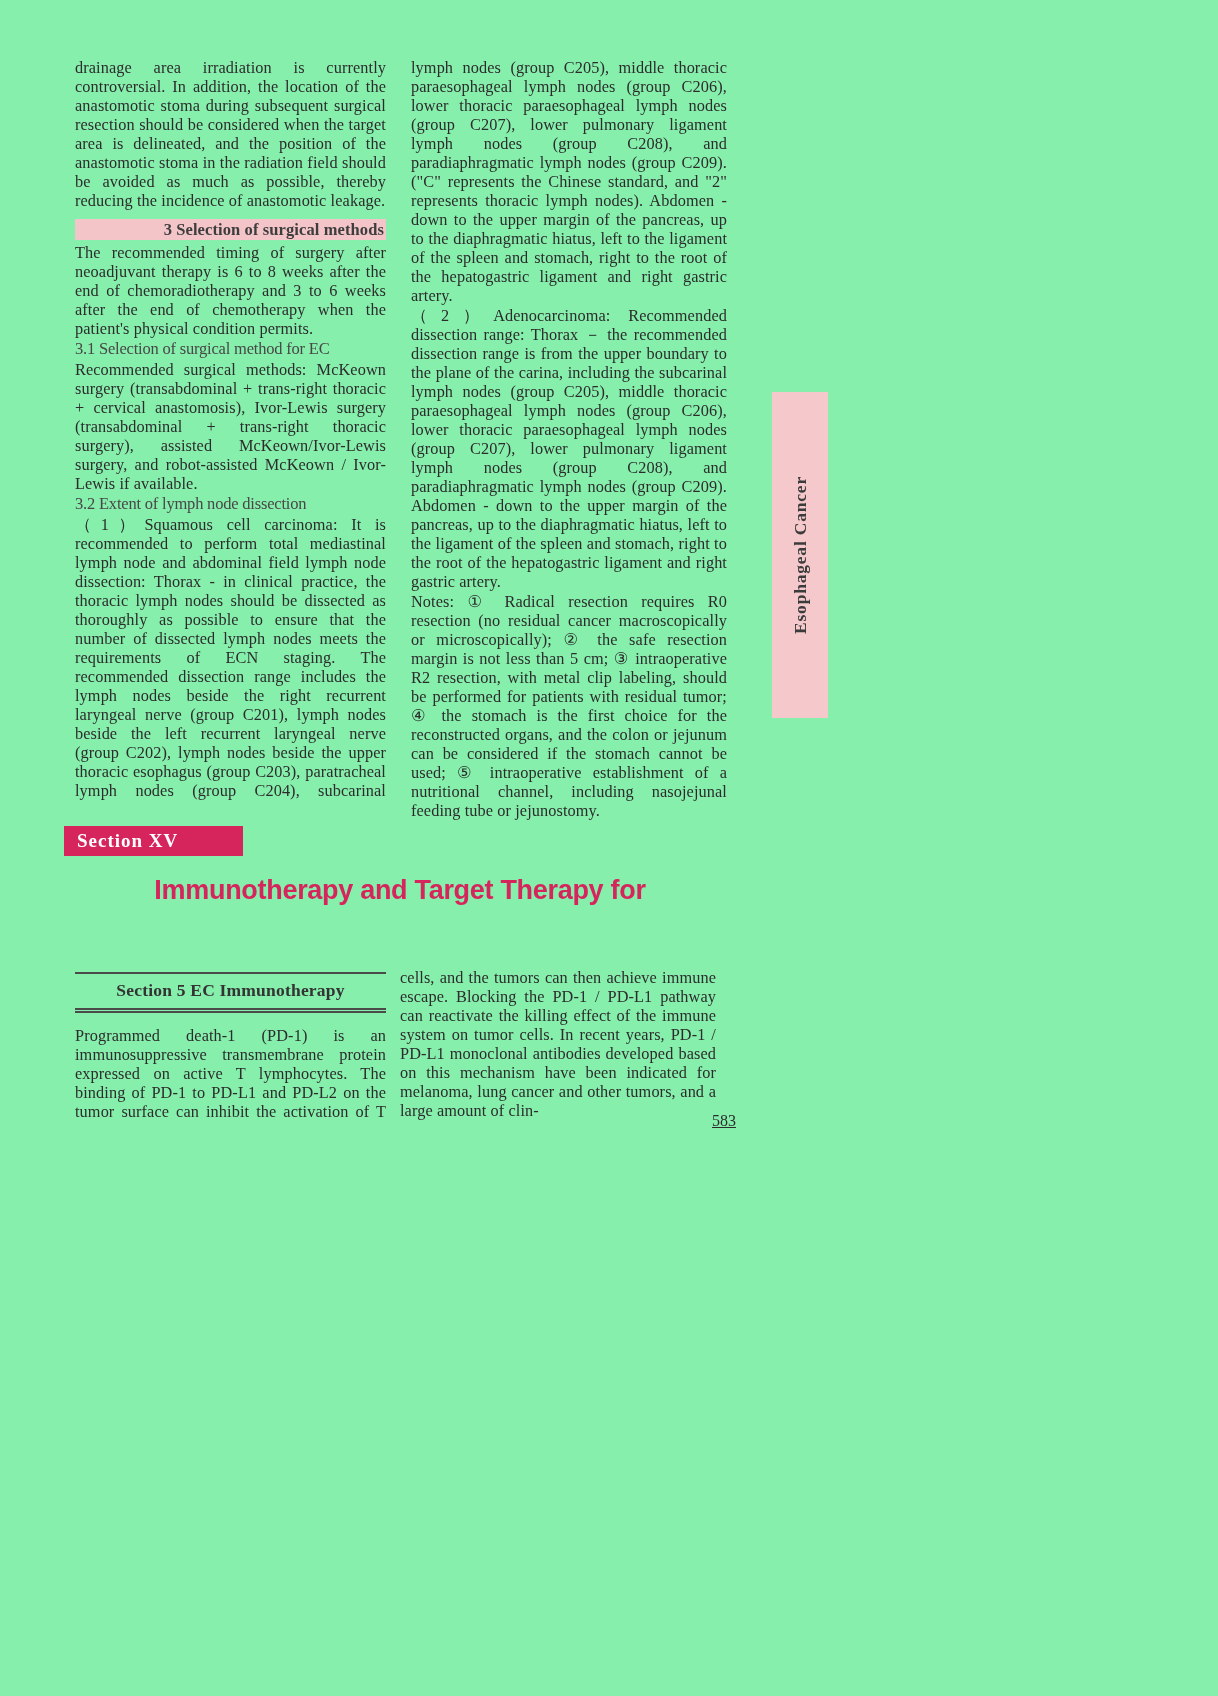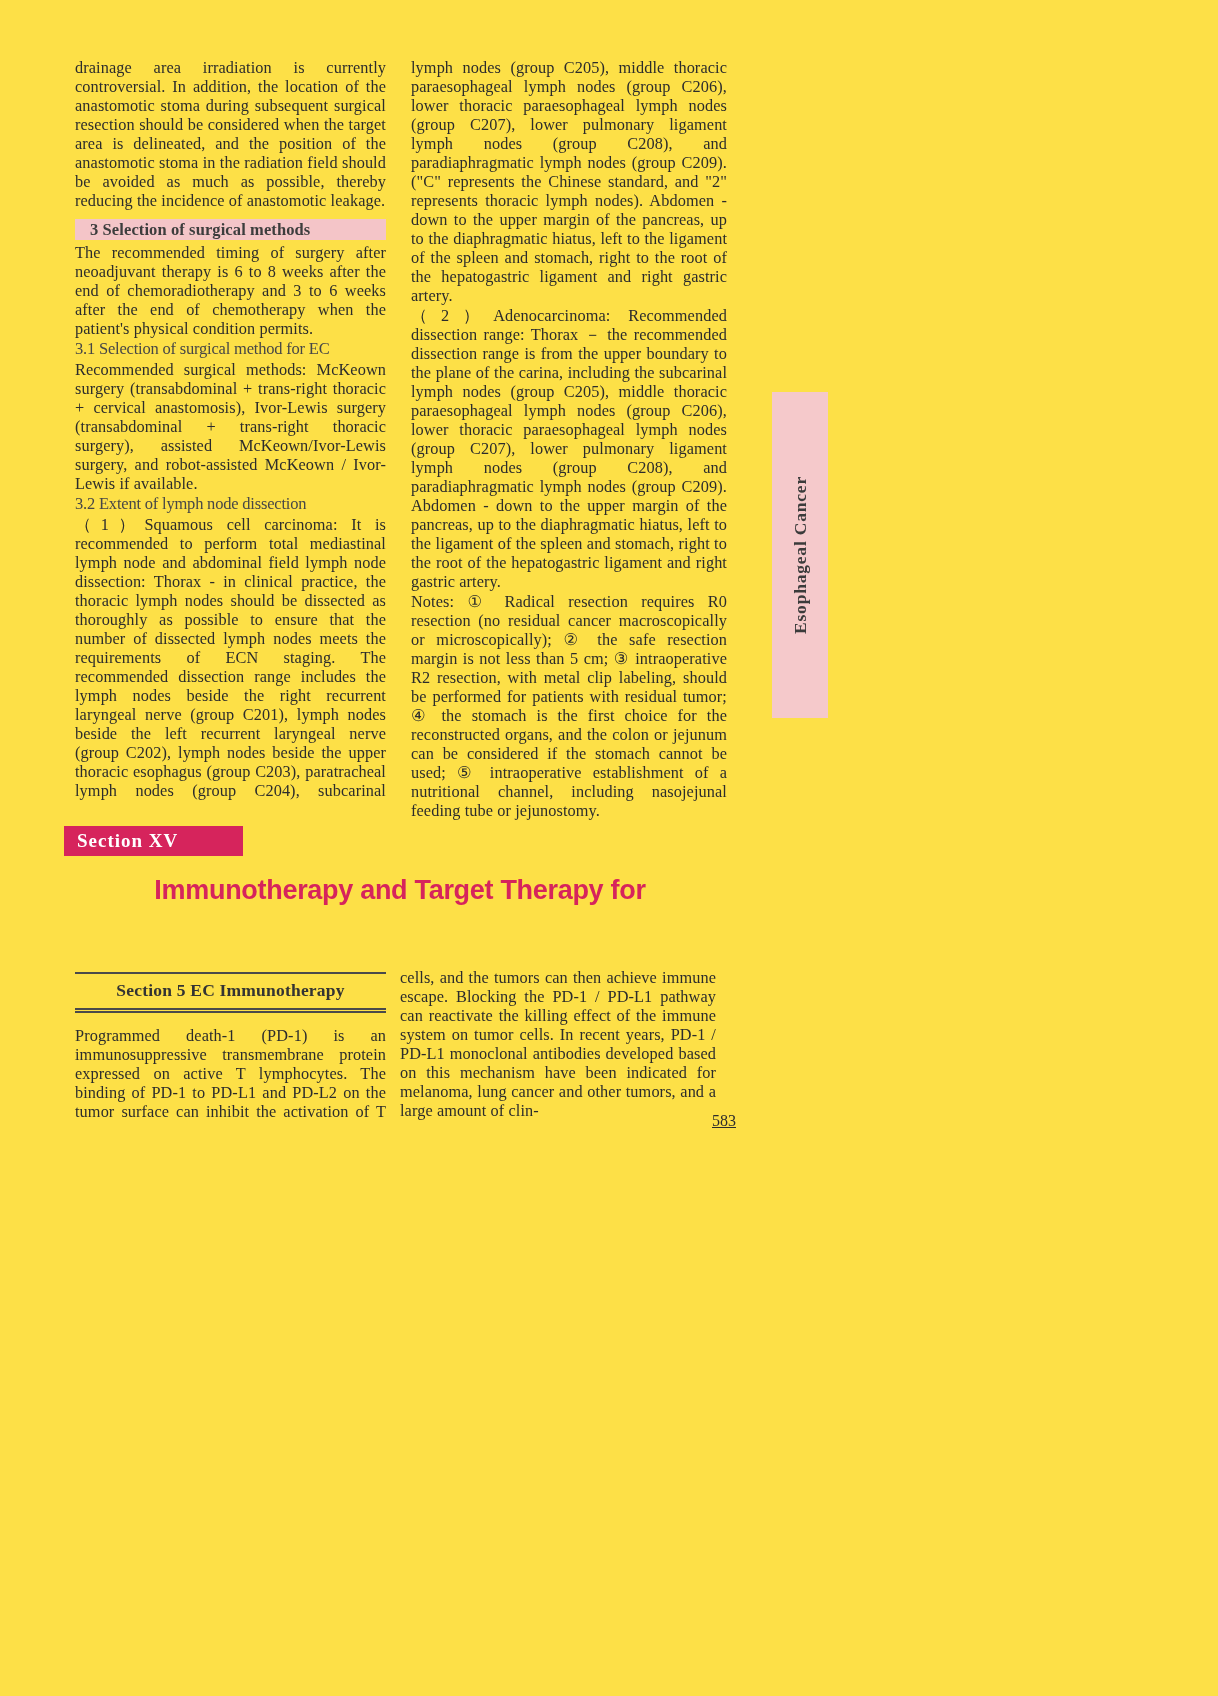--- a/index.html
+++ b/index.html
@@ -1,27 +1,27 @@
 <!DOCTYPE html>
 <html><head>
 <meta charset="utf-8">
 <style>
   html,body{margin:0;padding:0;background:#ffffff;}
   .canvas{
-    position:relative;width:1218px;height:1696px;background:#fde047;
+    position:relative;width:1218px;height:1696px;background:#86efac;
     font-family:"Liberation Serif","DejaVu Serif",serif;color:#2c2c2c;
     overflow:hidden;
   }
   .col{position:absolute;text-align:justify;font-size:16.3px;line-height:19px;letter-spacing:0.1px;}
   .col p{margin:0 0 1px 0;}
   .col p.cont{text-align-last:justify;}
   .pink-bar{
-    background:#f4c5c8;color:#3d3d3d;text-align:left;
+    background:#f4c5c8;color:#3d3d3d;text-align:right;
     font-size:16.5px;font-weight:600;line-height:21px;
-    margin:9px 0 3px 0;padding:0 15px;
+    margin:9px 0 3px 0;padding:0 2px;
   }
   .subhead{
     font-family:Liberation Serif, serif;
     font-size:16.5px;color:#474747;letter-spacing:-0.2px;
     margin:1px 0 2px 0;text-align:left;
   }
   .chapter-banner{
     position:absolute;left:64px;top:826px;width:166px;height:30px;
     background:#d6245c;color:#ffffff;font-size:19px;font-weight:bold;
     line-height:30px;padding-left:13px;letter-spacing:1px;

